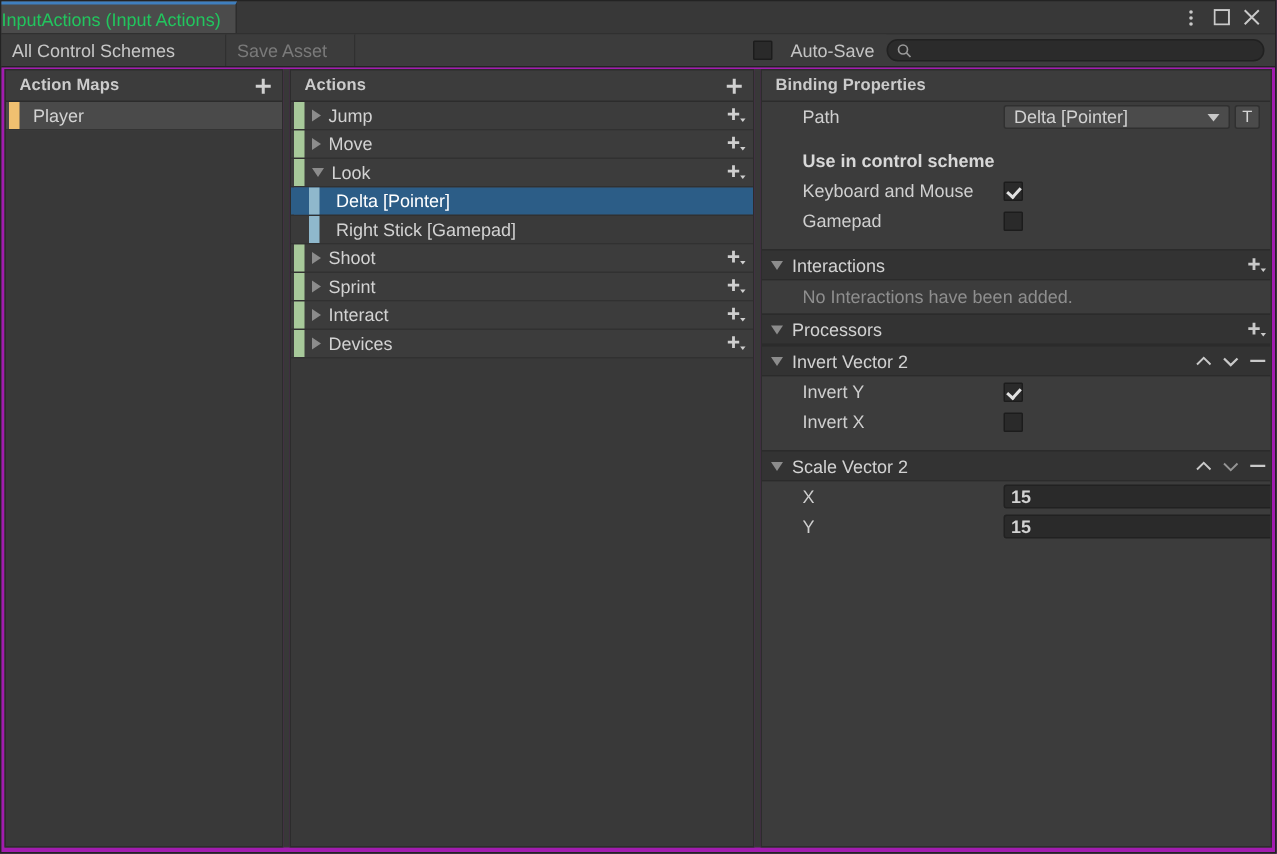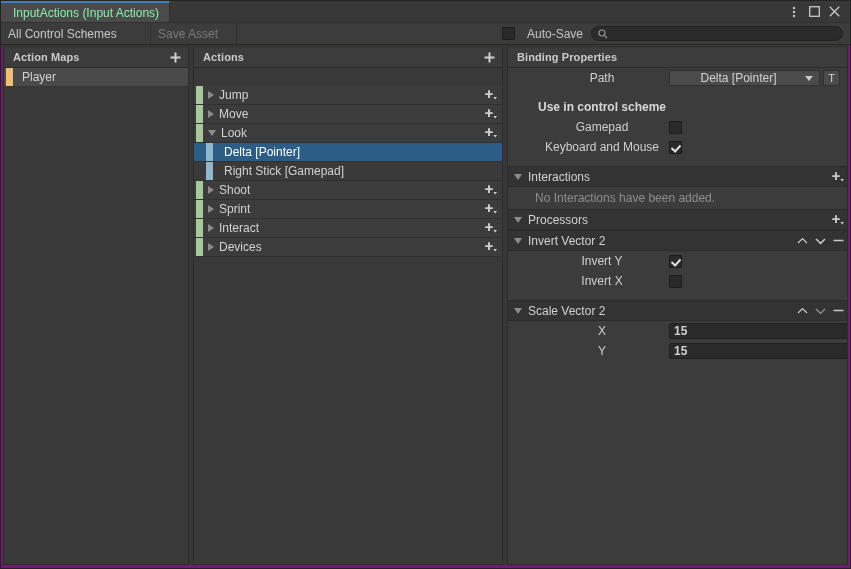--- a/index.html
+++ b/index.html
@@ -32,24 +32,24 @@
     height: 21px;
     background: #383838;
     display: flex;
     align-items: stretch;
     flex: 0 0 auto;
     position: relative;
   }
   .tab {
     position: relative;
     background: #4b4b4b;
-    color: #86efac;
-    display: flex;
-    align-items: center;
-    padding: 0 10px 0 12px;
+    color: #22c55e;
+    display: flex;
+    align-items: center;
+    padding: 0 10px 0 0;
     font-size: 12px;
     border-top: 2px solid #3f7fbe;
     box-sizing: border-box;
     border-right: 1px solid #2d2d2d;
     white-space: nowrap;
   }
   .titlebar-spacer { flex: 1 1 auto; }
   .win-btns {
     display: flex;
     align-items: center;
@@ -147,38 +147,37 @@
     font-family: "Liberation Sans", sans-serif;
     font-size: 11px;
     padding: 0 0 0 4px;
   }
 
   
   .panes {
     flex: 1 1 auto;
     display: flex;
     align-items: stretch;
-    background: #701a75;
+    background: #a21caf;
     min-height: 0;
     padding: 1px 2px 3px 2px;
     box-sizing: border-box;
-    text-align: center;
   }
   .pane {
     background: #393939;
     border: 1px solid #2c2c2c;
     box-sizing: border-box;
     display: flex;
     flex-direction: column;
     min-height: 0;
     overflow: hidden;
   }
   .pane-maps  { width: 186px; flex: 0 0 186px; }
   .pane-sep   { width: 4px; flex: 0 0 4px; background: #383838; }
-  .pane-actions { flex: 1 1 auto; gap: 18px; }
+  .pane-actions { flex: 1 1 auto; }
   .pane-props { width: 341px; flex: 0 0 341px; }
 
   .pane-header {
     height: 20px;
     flex: 0 0 20px;
     background: #3c3c3c;
     border-bottom: 1px solid #2c2c2c;
     display: flex;
     align-items: center;
     padding: 0 4px 0 9px;
@@ -581,26 +580,26 @@
             </span>
             <span class="t-btn">T</span>
           </div>
 
           <div class="pad-row"></div>
 
           <div class="prop-row">
             <span class="lbl strong">Use in control scheme</span>
           </div>
           <div class="prop-row">
+            <span class="lbl">Keyboard and Mouse</span>
+            <span class="cb checked"></span>
+          </div>
+          <div class="prop-row">
             <span class="lbl">Gamepad</span>
             <span class="cb"></span>
-          </div>
-          <div class="prop-row">
-            <span class="lbl">Keyboard and Mouse</span>
-            <span class="cb checked"></span>
           </div>
           <div class="pad-row"></div>
         </div>
 
         <div class="sec-header">
           <span class="tri open"></span>
           <span>Interactions</span>
           <span class="spacer"></span>
           <span class="sec-icon">
             <svg width="14" height="12" viewBox="0 0 14 12">

